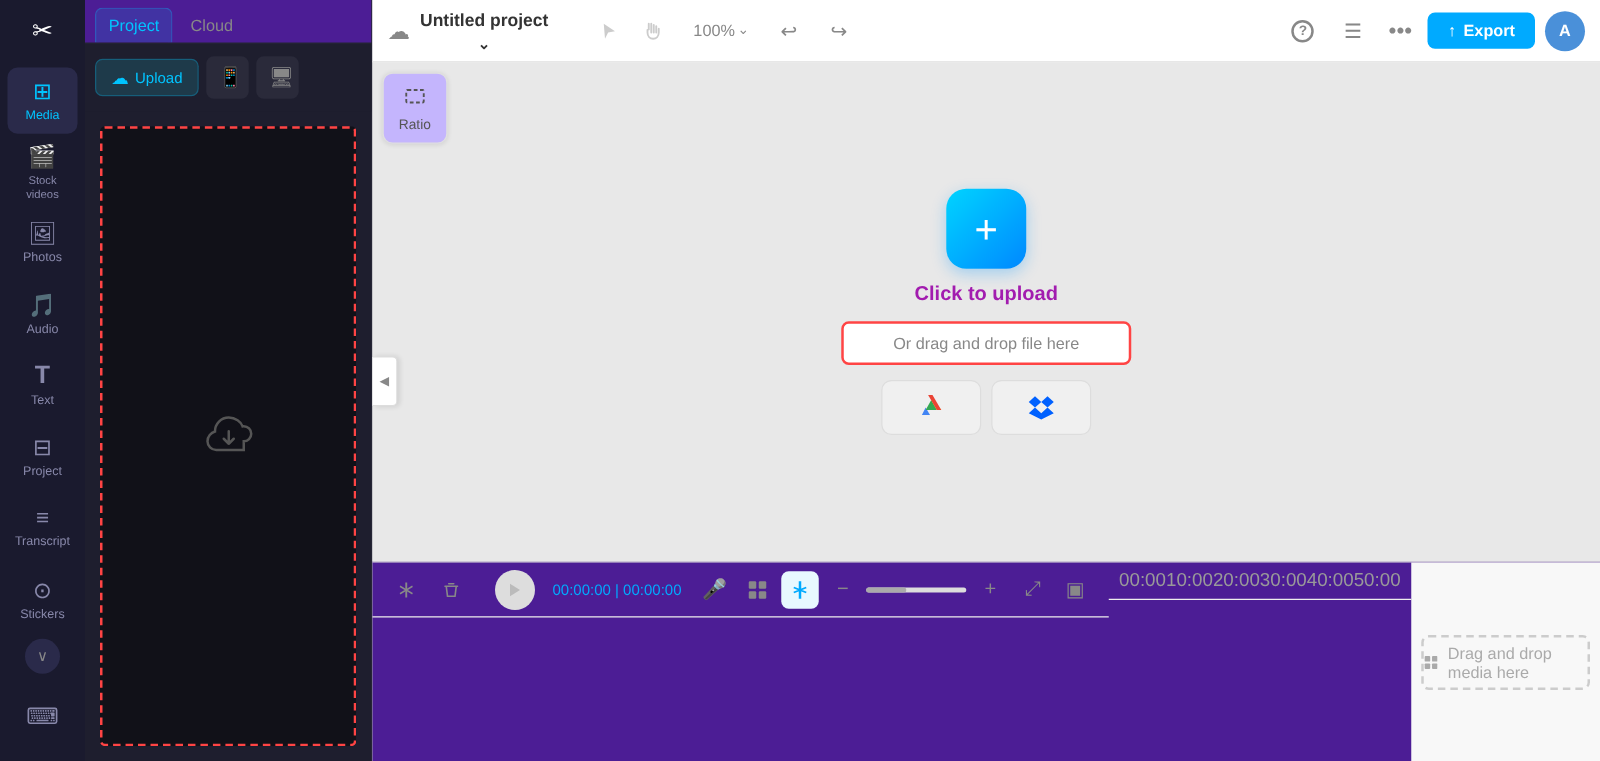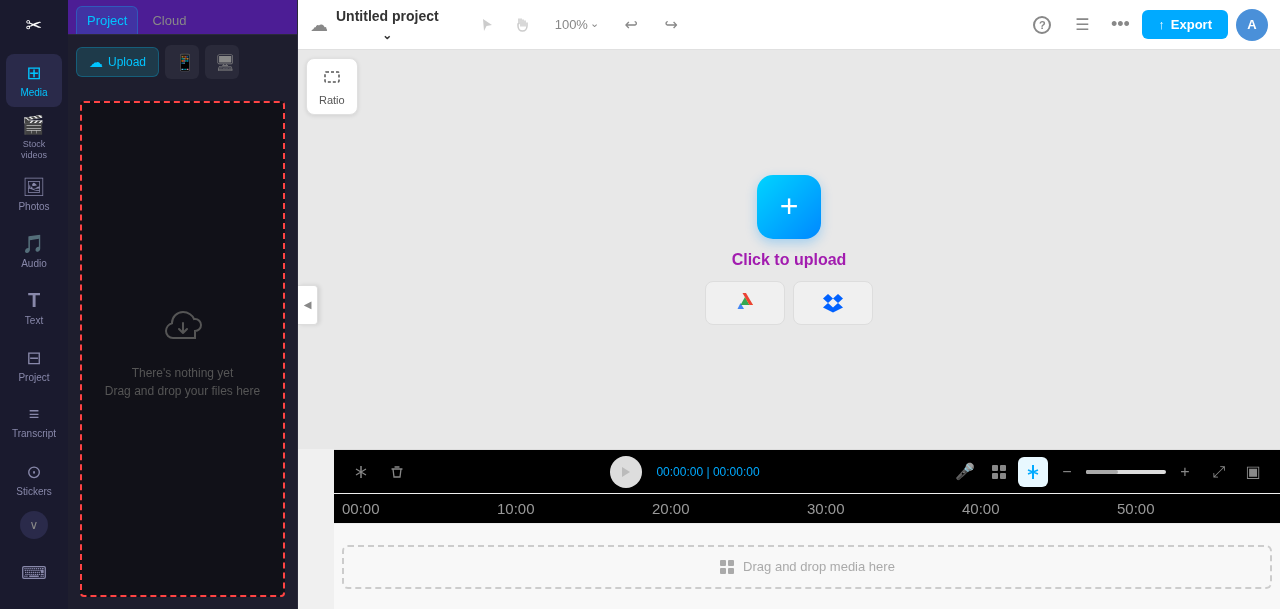--- a/index.html
+++ b/index.html
@@ -225,21 +225,21 @@
     
     .ratio-btn {
       position: absolute;
       top: 8px;
       left: 8px;
       display: flex;
       flex-direction: column;
       align-items: center;
       gap: 2px;
       padding: 8px 12px;
-      background: #ffffff;
+      background: #c4b5fd;
       border-radius: 8px;
       cursor: pointer;
       border: 1px solid #e0e0e0;
       box-shadow: 0 1px 4px rgba(0,0,0,0.1);
     }
     .ratio-icon { font-size: 18px; color: #555; }
     .ratio-label { font-size: 11px; color: #555; }
 
     
     .canvas-upload-card {
@@ -287,26 +287,25 @@
       align-items: center;
       justify-content: center;
       cursor: pointer;
       font-size: 20px;
       border: 1px solid #ddd;
     }
 
     
     .timeline {
       height: 160px;
-      background: #000000;
+      background: #4c1d95;
       border-top: 1px solid #ddd;
       display: flex;
-      flex-direction: column;
+      flex-direction: row;
       flex-shrink: 0;
-      margin-left: 36px;
     }
     .timeline-toolbar {
       height: 44px;
       display: flex;
       align-items: center;
       padding: 0 12px;
       gap: 6px;
       border-bottom: 1px solid #eee;
     }
     .timeline-tool-btn {
@@ -499,24 +498,20 @@
     <button class="tab-btn" style="width:34px;height:34px;border-radius:6px;background:#2a2a3a;border:none;color:#888;font-size:16px;">📱</button>
     <button class="tab-btn" style="width:34px;height:34px;border-radius:6px;background:#2a2a3a;border:none;color:#888;font-size:16px;">🖥</button>
   </div>
 
   <div class="upload-area">
     <div class="upload-cloud-icon">
       <svg width="48" height="48" viewBox="0 0 48 48" fill="none">
         <path d="M36 32c3.3 0 6-2.7 6-6s-2.7-6-6-6c-.3 0-.6 0-.9.1C33.9 16.6 29.3 13 24 13c-6.1 0-11 4.9-11 11v.2C9.8 25.1 7 28.2 7 32c0 3.9 3.1 7 7 7h22z" stroke="#555" stroke-width="2" fill="none"></path>
         <path d="M24 24v10M20 30l4 4 4-4" stroke="#555" stroke-width="2" stroke-linecap="round" stroke-linejoin="round"></path>
       </svg>
-    </div>
-    <div class="upload-empty-text">
-      <div>There's nothing yet</div>
-      <div>Drag and drop your files here</div>
     </div>
   </div>
 </div>
 
 <div class="collapse-btn">
   ◀
 </div>
 
 <div class="main">
 
@@ -583,20 +578,23 @@
         </svg>
       </span>
       <span class="ratio-label">Ratio</span>
     </div>
 
     <div class="canvas-upload-card">
       <div class="canvas-upload-plus">
         <span>+</span>
       </div>
       <div class="canvas-upload-title">Click to upload</div>
+      <div class="canvas-drag-drop-box">
+        <span>Or drag and drop file here</span>
+      </div>
       <div class="canvas-service-btns">
         <div class="canvas-service-btn">
           <svg width="24" height="24" viewBox="0 0 24 24" fill="none">
             <path d="M4.5 18l3-6 3.5 6z" fill="#4285F4"></path>
             <path d="M12 6l4.5 8H7.5z" fill="#34A853"></path>
             <path d="M12 6l4.5 8h3.5L15.5 8z" fill="#FBBC05"></path>
             <path d="M16.5 14h3.5l-7-12h-3.5z" fill="#EA4335"></path>
           </svg>
         </div>
         <div class="canvas-service-btn">

